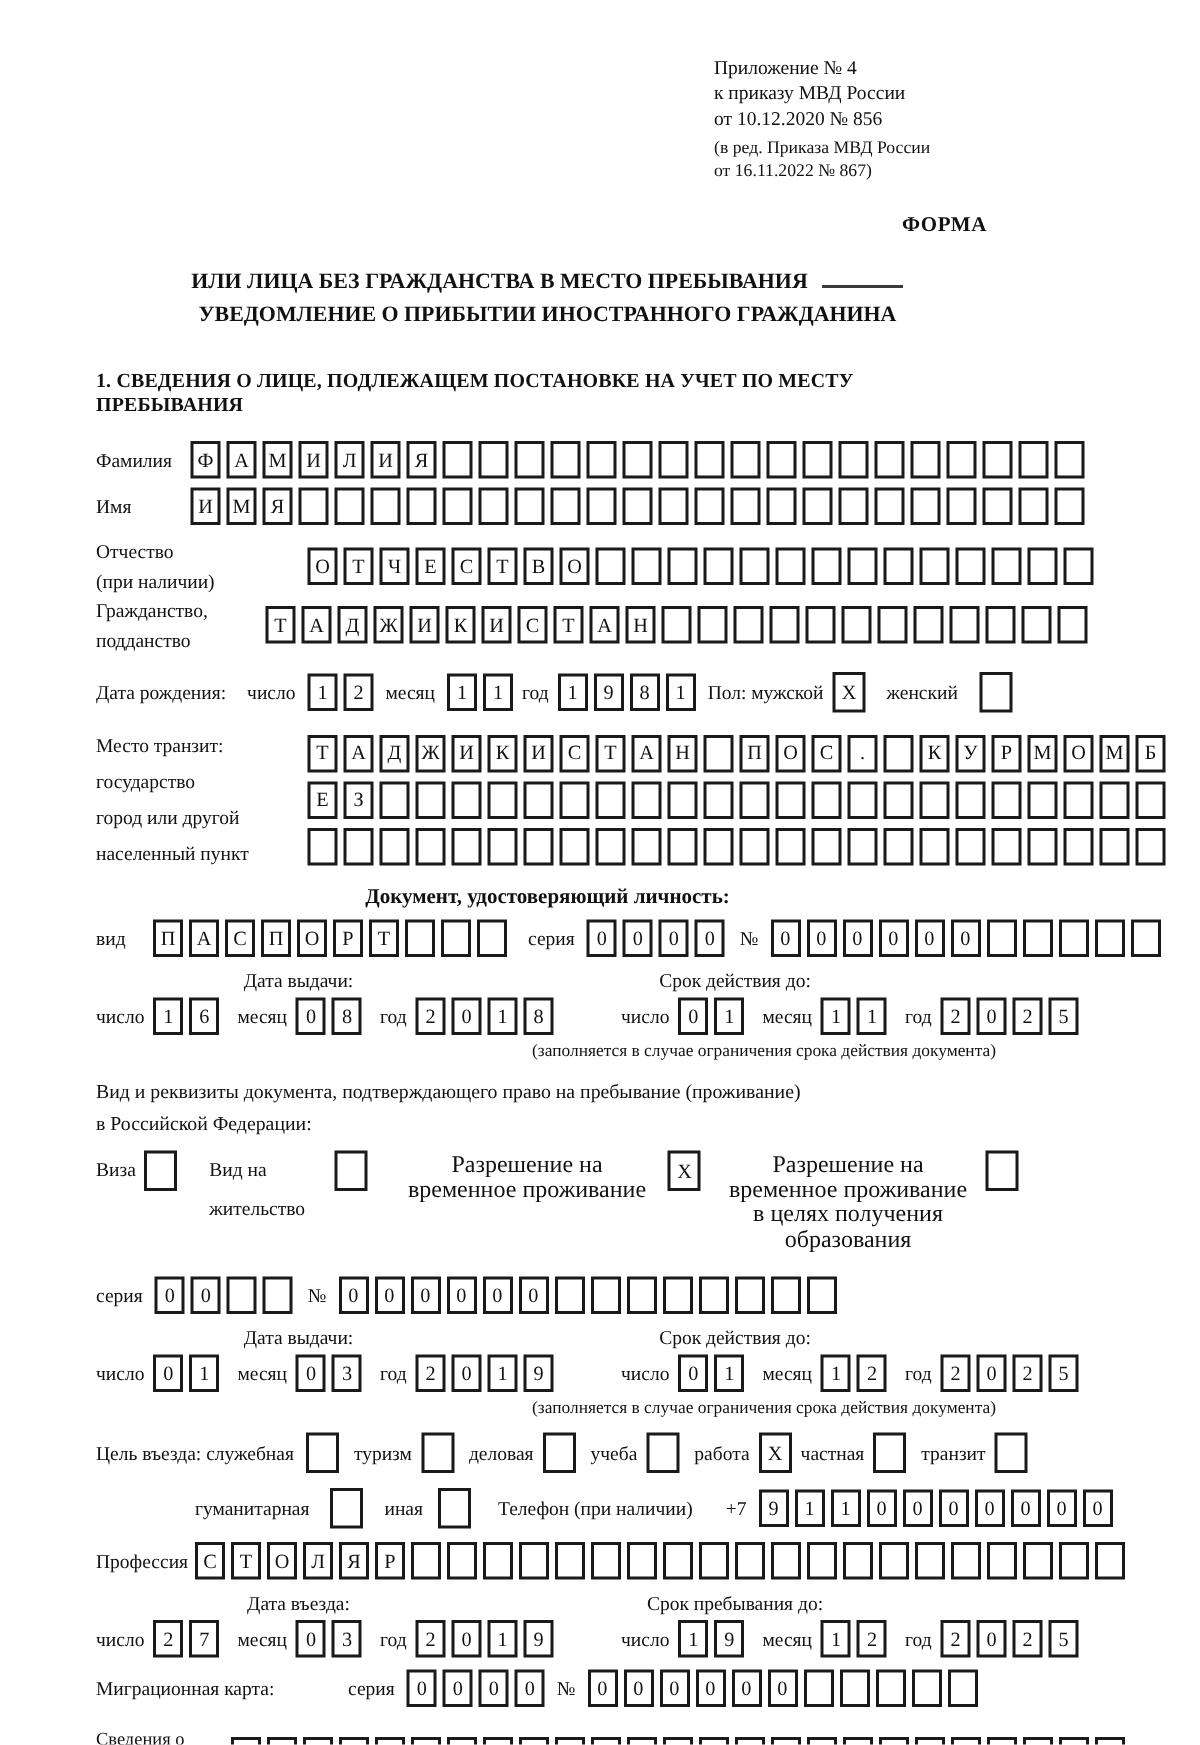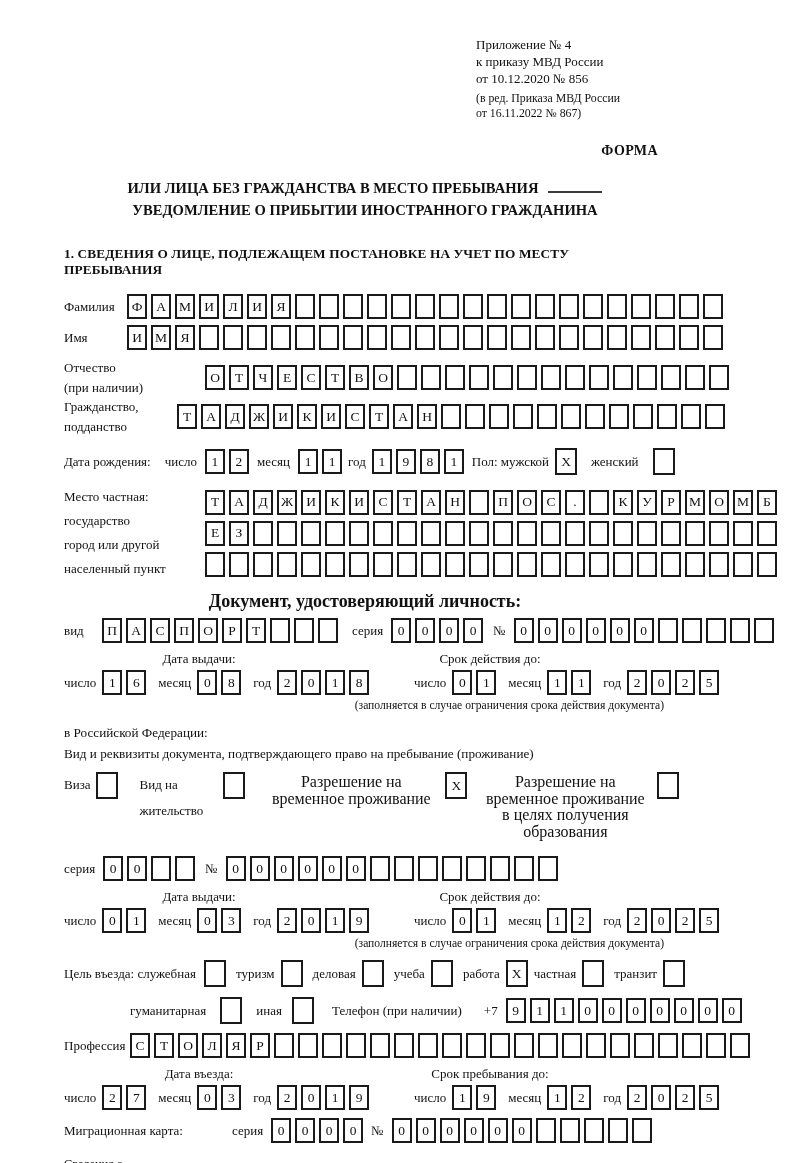--- a/index.html
+++ b/index.html
@@ -56,21 +56,21 @@
   .dates-line .left { width:350px; text-align:center; padding-right:80px; }
   .dates-line .right { flex:1; text-align:center; padding-right:100px; }
   .dates-row { display:flex; align-items:center; margin-top:3px; }
   .dgroup { display:flex; align-items:center; flex:none; }
   .dgroup .dlbl { margin:0 6px 0 0; font-size:13px; }
   .dgroup .dlbl2 { margin:0 6px 0 12px; font-size:13px; }
   .dates-row .left-g { width:350px; display:flex; align-items:center; }
   .dates-row .right-g { display:flex; align-items:center; }
   .note-right { text-align:right; font-size:11.6px; margin-top:4px; padding-right:2px; }
 
-  .doc-head { text-align:center; font-weight:bold; font-size:18px; margin-top:10px; }
+  .doc-head { text-align:center; font-weight:bold; font-size:14px; margin-top:10px; }
 
   .intro { font-size:13.2px; margin-top:10px; line-height:21px; }
 
   .opt-row { display:flex; align-items:flex-start; margin-top:8px; }
   .opt { display:flex; align-items:flex-start; }
   .opt .olbl { font-size:13px; line-height:26px; }
   .opt .multi { line-height:16.5px; text-align:center; padding-top:2px; }
   .opt .checkbox { margin-left:8px; }
   .w170 { width:172px; } .w165 { width:168px; }
 
@@ -250,21 +250,21 @@
         <span class="cell">X</span>
       </span>
     <span class="lbl ml14">женский</span>
     <span class="boxes checkbox ml14">
         <span class="cell"></span>
       </span>
   </div>
 
   <div class="duo" style="margin-top:10px;">
     <div class="duo-labels bp-labels">
-      <div>Место частная:</div>
+      <div>Место транзит:</div>
       <div>государство</div>
       <div>город или другой</div>
       <div>населенный пункт</div>
     </div>
     <div class="duo-rows bp-rows">
       <span class="boxes">
           <span class="cell">Т</span>
           <span class="cell">А</span>
           <span class="cell">Д</span>
           <span class="cell">Ж</span>
@@ -422,22 +422,22 @@
           <span class="cell">2</span>
           <span class="cell">0</span>
           <span class="cell">2</span>
           <span class="cell">5</span>
         </span>
     </div>
   </div>
   <div class="note-right">(заполняется в случае ограничения срока действия документа)</div>
 
   <div class="intro">
+    <div>Вид и реквизиты документа, подтверждающего право на пребывание (проживание)</div>
     <div>в Российской Федерации:</div>
-    <div>Вид и реквизиты документа, подтверждающего право на пребывание (проживание)</div>
   </div>
 
   <div class="opt-row">
     <div class="opt">
       <span class="olbl">Виза</span>
       <span class="boxes checkbox" style="margin-left:5px;">
           <span class="cell"></span>
         </span>
     </div>
     <div class="opt" style="margin-left:22px;">

